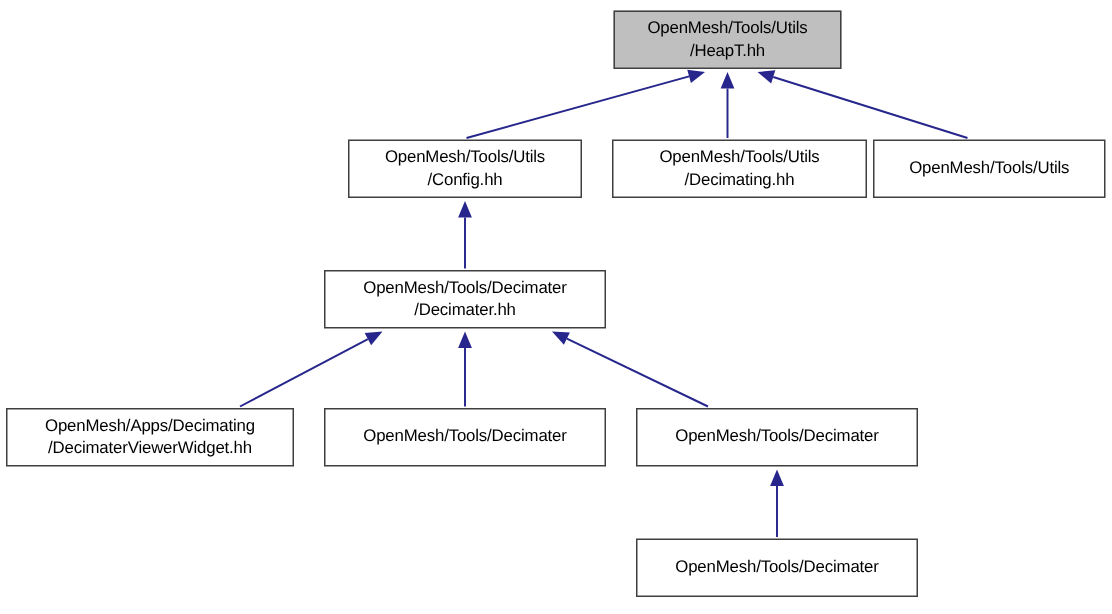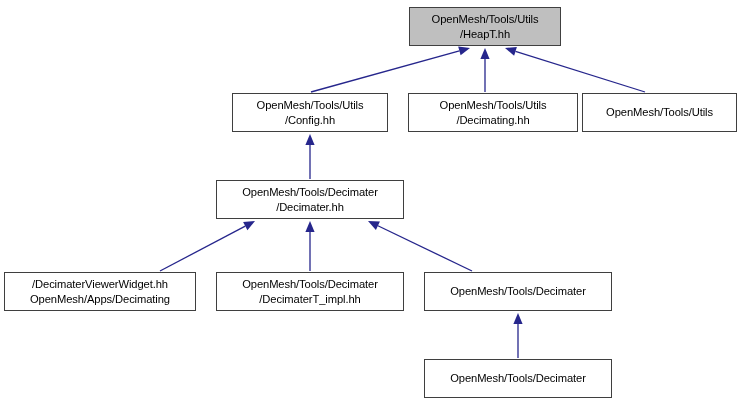--- a/index.html
+++ b/index.html
@@ -98,26 +98,25 @@
       <span class="node-line">/Decimating.hh</span>
     </div>
     <div class="graph-node" style="left: 582px; top: 93px; width: 155px; height: 39px;">
       <span class="node-line">OpenMesh/Tools/Utils</span>
     </div>
     <div class="graph-node" style="left: 216px; top: 180px; width: 188px; height: 39px;">
       <span class="node-line">OpenMesh/Tools/Decimater</span>
       <span class="node-line">/Decimater.hh</span>
     </div>
     <div class="graph-node" style="left: 4px; top: 272px; width: 192px; height: 39px;">
+      <span class="node-line">OpenMesh/Apps/Decimating</span>
       <span class="node-line">/DecimaterViewerWidget.hh</span>
-      <span class="node-line">OpenMesh/Apps/Decimating</span>
     </div>
     <div class="graph-node" style="left: 216px; top: 272px; width: 188px; height: 39px;">
       <span class="node-line">OpenMesh/Tools/Decimater</span>
-      <span class="node-line">/DecimaterT_impl.hh</span>
     </div>
     <div class="graph-node" style="left: 424px; top: 272px; width: 188px; height: 39px;">
       <span class="node-line">OpenMesh/Tools/Decimater</span>
     </div>
     <div class="graph-node" style="left: 424px; top: 359px; width: 188px; height: 39px;">
       <span class="node-line">OpenMesh/Tools/Decimater</span>
     </div>
   </div>
 
 </body></html>

